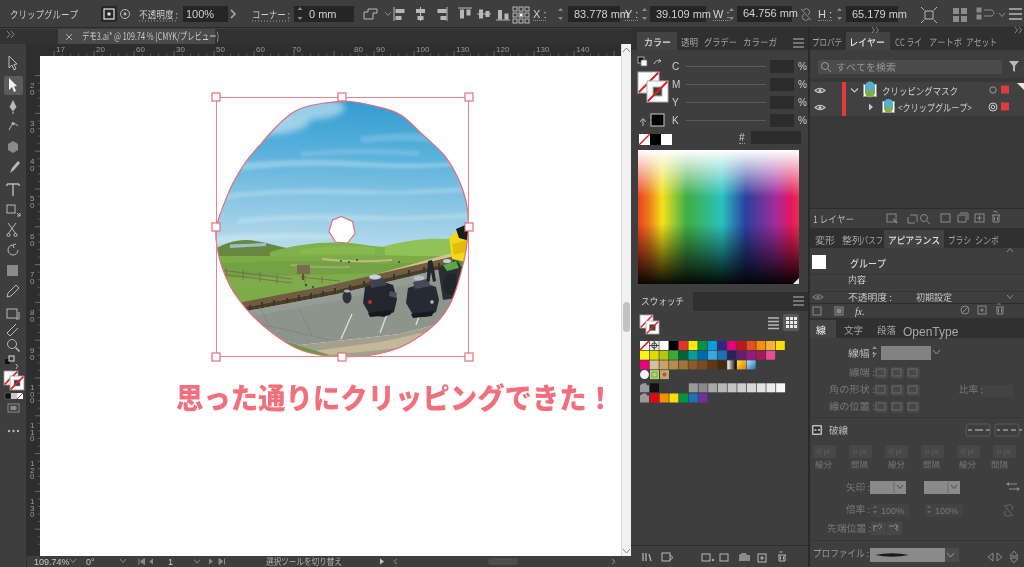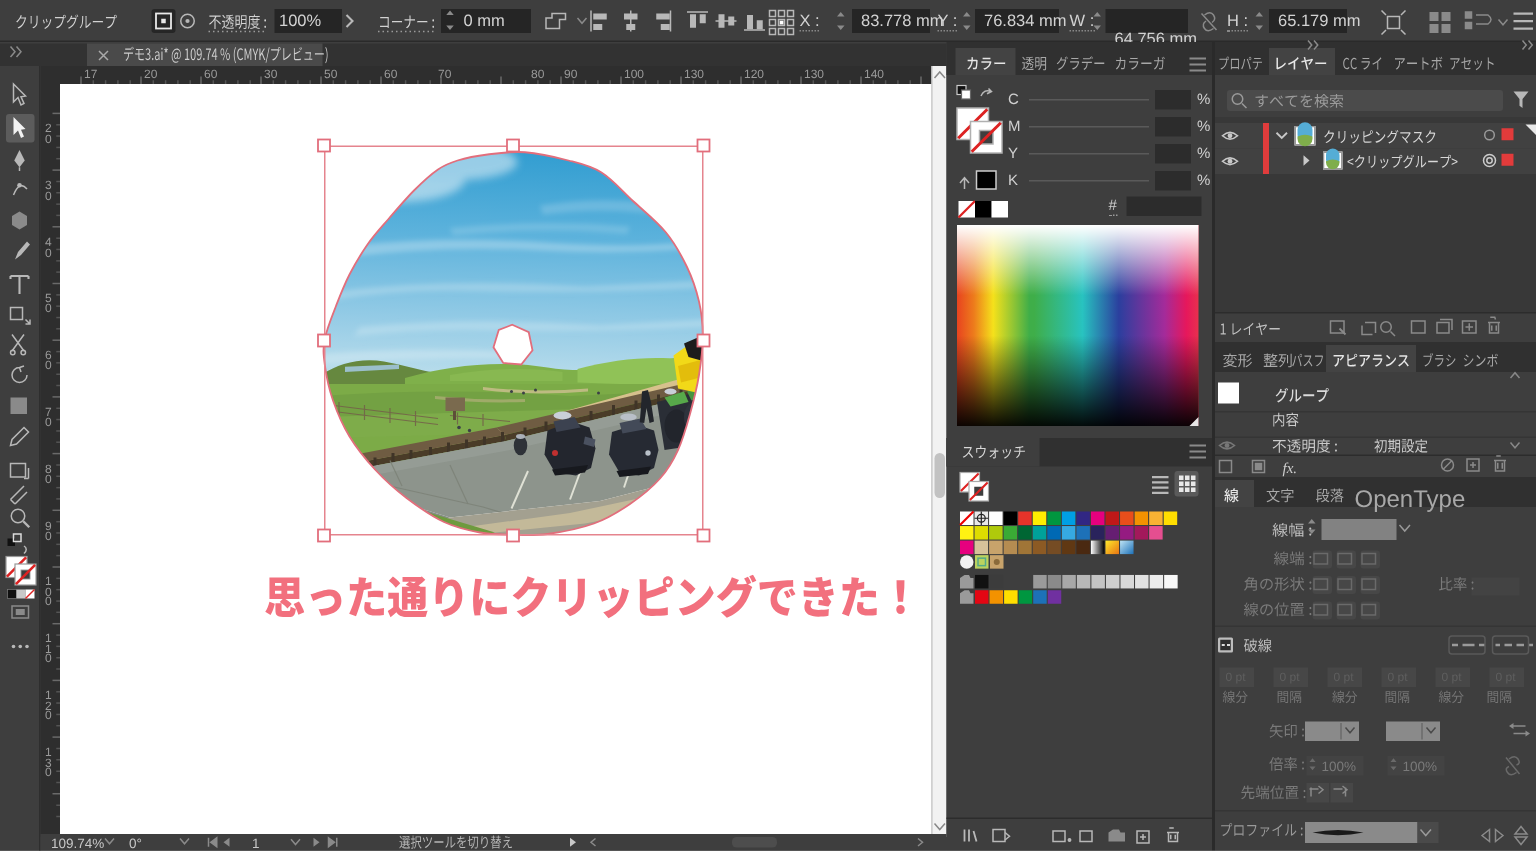--- a/index.html
+++ b/index.html
@@ -16,23 +16,23 @@
 <div style="position:absolute;left:621px;top:44px;width:10px;height:514px;background:#f2f2f2;border-left:1px solid #d8d8d8"></div>
 <div style="position:absolute;left:622.5px;top:302px;width:7px;height:30px;background:#c2c2c2;border-radius:4px"></div>
 <div style="position:absolute;left:27px;top:556px;width:604px;height:11px;background:#3e3e3e"></div>
 <div style="position:absolute;left:183px;top:6px;width:45px;height:16px;background:#252525"></div>
 <div class="txt" style="left:186px;top:8px">100%</div>
 <div style="position:absolute;left:294px;top:6px;width:60px;height:16px;background:#252525"></div>
 <div class="txt" style="left:309px;top:8px">0 mm</div>
 <div style="position:absolute;left:568px;top:6px;width:52px;height:16px;background:#252525"></div>
 <div class="txt" style="left:574px;top:8px">83.778 mm</div>
 <div style="position:absolute;left:650px;top:6px;width:56px;height:16px;background:#252525"></div>
-<div class="txt" style="left:656px;top:8px">76.834 mm</div>
+<div class="txt" style="left:656px;top:8px">39.109 mm</div>
 <div style="position:absolute;left:737px;top:6px;width:55px;height:16px;background:#252525"></div>
-<div class="txt" style="left:743px;top:20px">64.756 mm</div>
+<div class="txt" style="left:743px;top:7px">64.756 mm</div>
 <div style="position:absolute;left:846px;top:6px;width:52px;height:16px;background:#252525"></div>
 <div class="txt" style="left:852px;top:8px">65.179 mm</div>
 <div class="txt" style="left:533px;top:8px;border-bottom:1px dotted #888">X :</div>
 <div class="txt" style="left:625px;top:8px;border-bottom:1px dotted #888">Y :</div>
 <div class="txt" style="left:713px;top:8px;border-bottom:1px dotted #888">W :</div>
 <div class="txt" style="left:818px;top:8px;border-bottom:1px dotted #888">H :</div>
 <div class="txt" style="left:56px;top:45px;font-size:8px;color:#9a9a9a">17</div>
 <div class="txt" style="left:96px;top:45px;font-size:8px;color:#9a9a9a">20</div>
 <div class="txt" style="left:136px;top:45px;font-size:8px;color:#9a9a9a">60</div>
 <div class="txt" style="left:176px;top:45px;font-size:8px;color:#9a9a9a">30</div>
@@ -94,21 +94,21 @@
 <div style="position:absolute;left:863px;top:84px;width:14px;height:13px;background:#f0f0f0;border:1px solid #999"></div>
 <div style="position:absolute;left:882px;top:101px;width:13px;height:12px;background:#f0f0f0;border:1px solid #999"></div>
 <div style="position:absolute;left:810px;top:208px;width:214px;height:1px;background:#2c2c2c"></div>
 <div style="position:absolute;left:810px;top:228px;width:214px;height:20px;background:#303030"></div>
 <div style="position:absolute;left:884px;top:230px;width:60px;height:18px;background:#434343"></div>
 <div style="position:absolute;left:810px;top:274px;width:214px;height:1px;background:#353535"></div>
 <div style="position:absolute;left:810px;top:291px;width:214px;height:1px;background:#353535"></div>
 <div style="position:absolute;left:810px;top:303px;width:214px;height:1px;background:#2c2c2c"></div>
 <div style="position:absolute;left:810px;top:318px;width:214px;height:20px;background:#303030"></div>
 <div style="position:absolute;left:810px;top:320px;width:26px;height:18px;background:#434343"></div>
-<div class="txt" style="left:903px;top:325px;font-size:16px;color:#a8a8a8">OpenType</div>
+<div class="txt" style="left:903px;top:325px;font-size:12px;color:#a8a8a8">OpenType</div>
 <div style="position:absolute;left:881px;top:346px;width:50px;height:14px;background:#828282"></div>
 <div style="position:absolute;left:875px;top:367px;width:13px;height:12px;background:#474747;border-radius:2px"></div>
 <div style="position:absolute;left:891px;top:367px;width:13px;height:12px;background:#474747;border-radius:2px"></div>
 <div style="position:absolute;left:907px;top:367px;width:13px;height:12px;background:#474747;border-radius:2px"></div>
 <div style="position:absolute;left:875px;top:384px;width:13px;height:12px;background:#474747;border-radius:2px"></div>
 <div style="position:absolute;left:891px;top:384px;width:13px;height:12px;background:#474747;border-radius:2px"></div>
 <div style="position:absolute;left:907px;top:384px;width:13px;height:12px;background:#474747;border-radius:2px"></div>
 <div style="position:absolute;left:875px;top:401px;width:13px;height:12px;background:#474747;border-radius:2px"></div>
 <div style="position:absolute;left:891px;top:401px;width:13px;height:12px;background:#474747;border-radius:2px"></div>
 <div style="position:absolute;left:907px;top:401px;width:13px;height:12px;background:#474747;border-radius:2px"></div>

